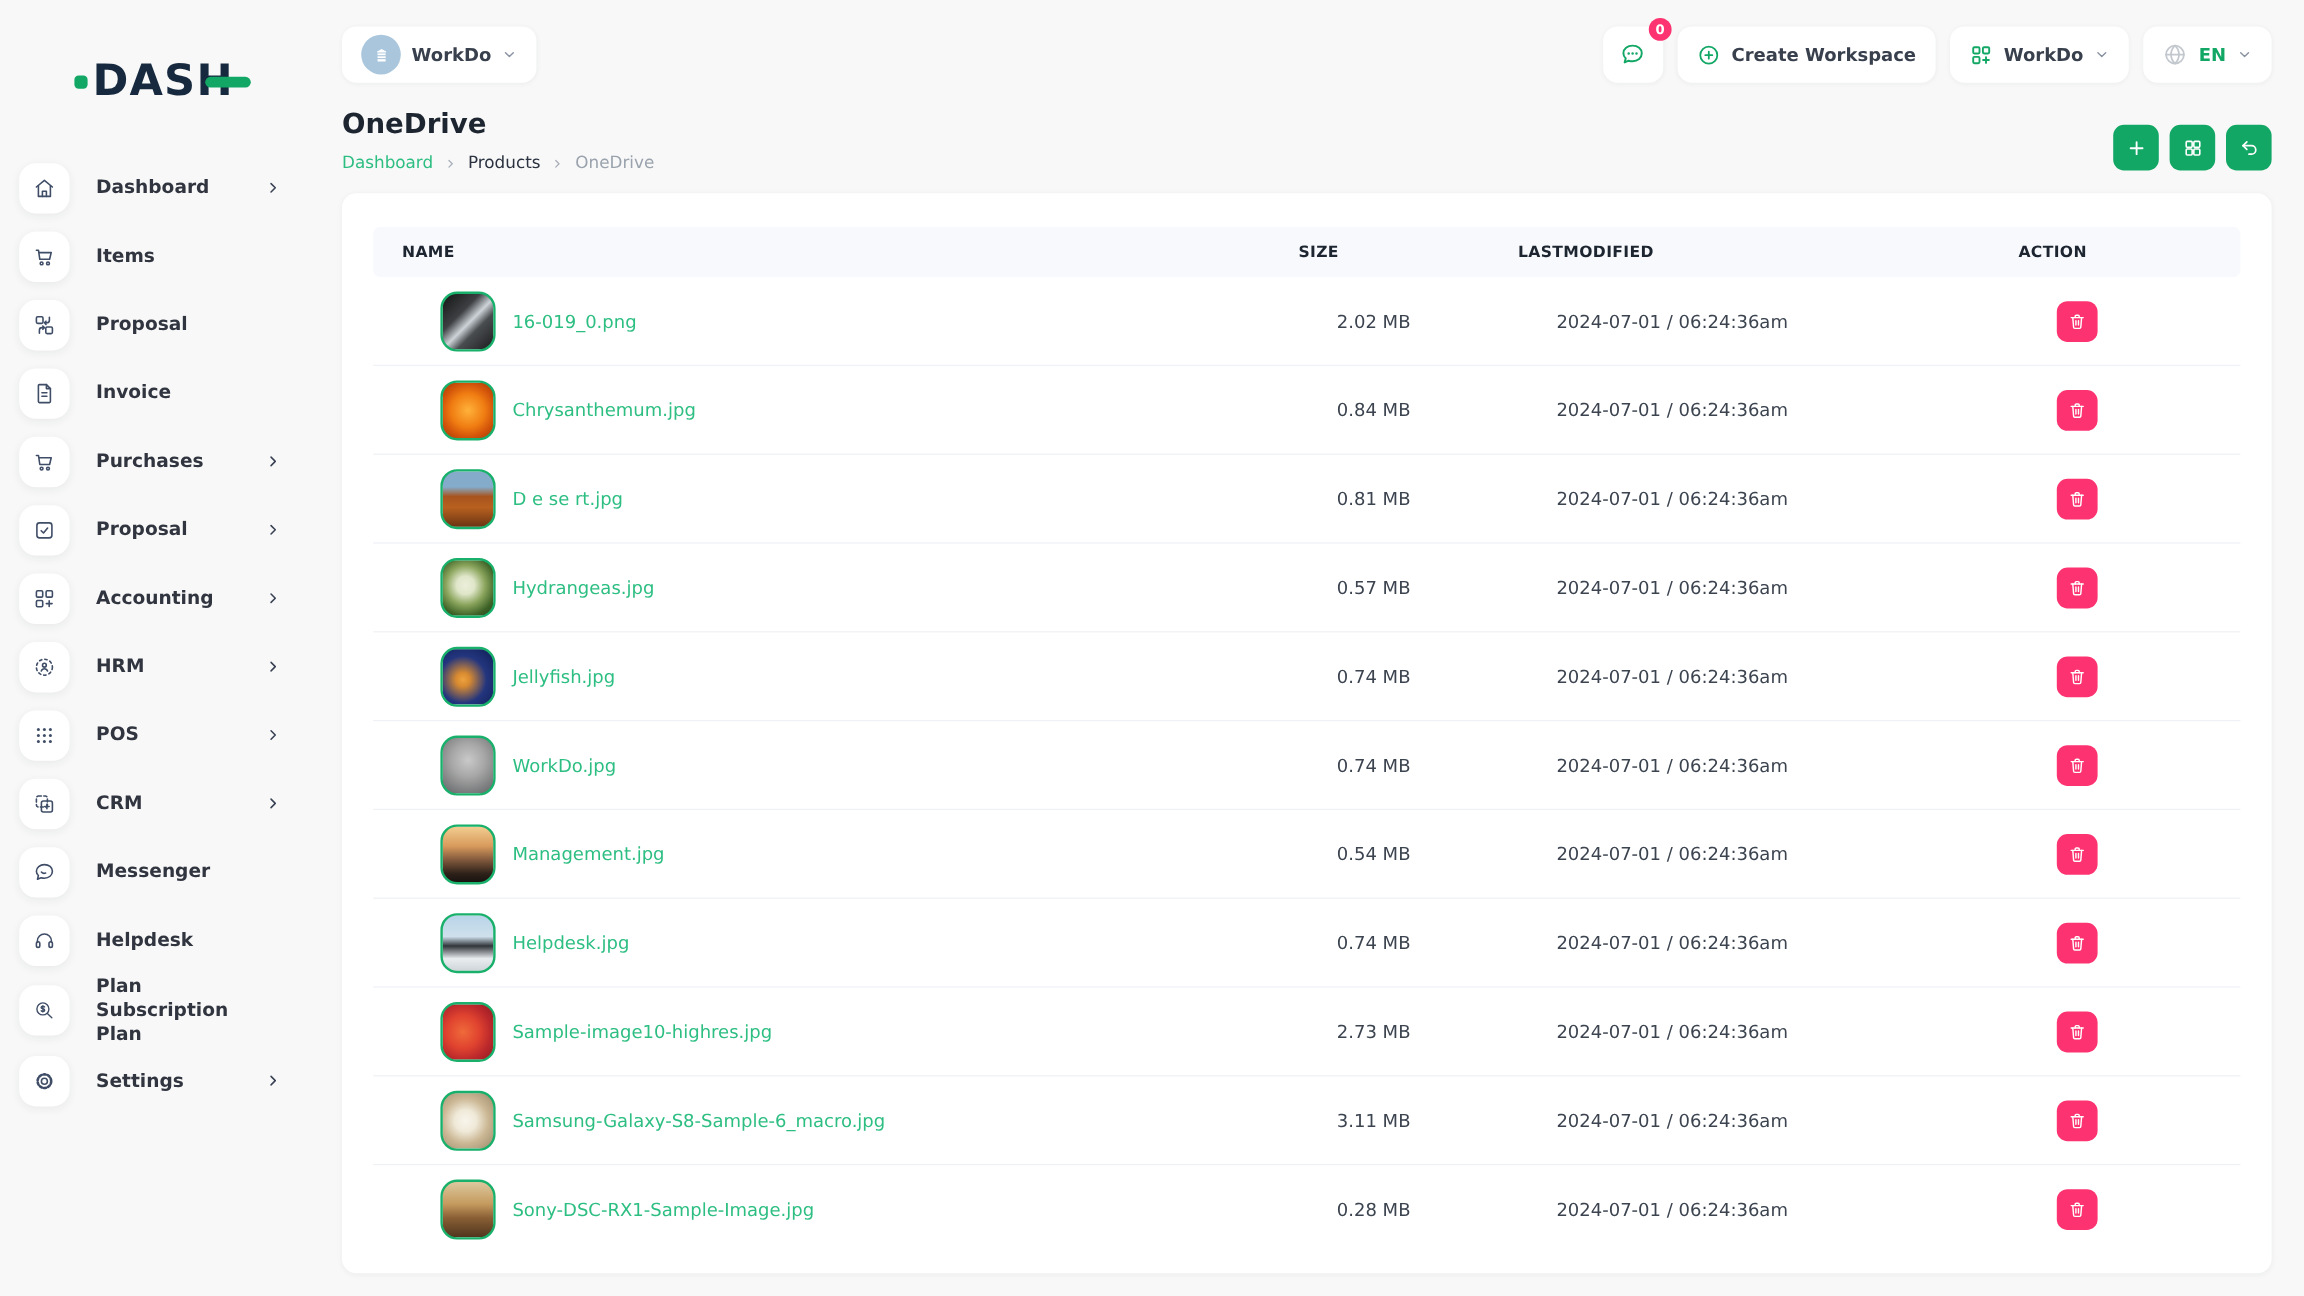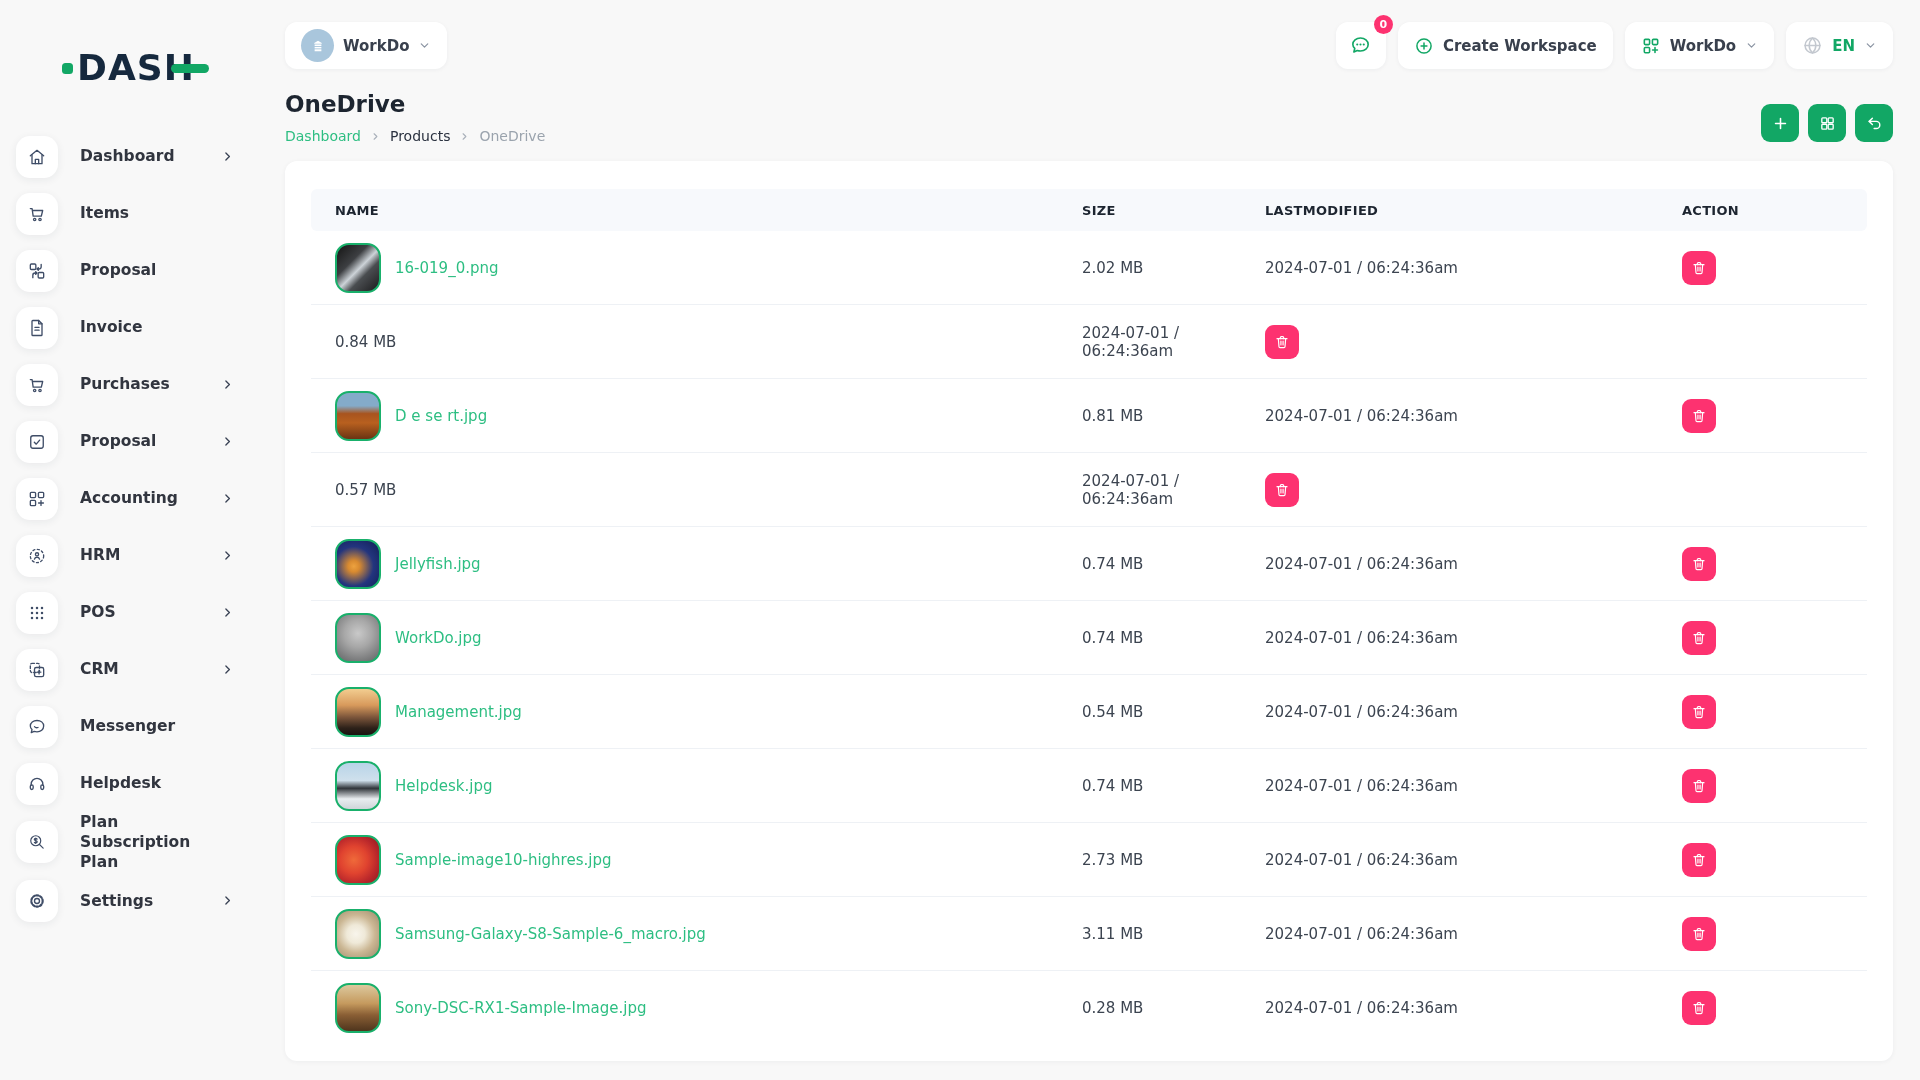--- a/index.html
+++ b/index.html
@@ -65,21 +65,21 @@
   .act-btn svg{width:17px;height:17px;}
   
   .card{margin-top:17px;background:#fff;border-radius:12px;box-shadow:0 1px 5px rgba(20,30,50,.05);
     padding:28px 26px 0;min-height:900px;}
   .thead{display:grid;grid-template-columns:747px 183px 417px 1fr;align-items:center;
     background:#f7f9fc;border-radius:6px;height:42px;padding-left:24px;}
   .th{font-size:13px;font-weight:700;color:#1d2530;letter-spacing:.3px;}
   .trow{display:grid;grid-template-columns:747px 183px 417px 1fr;align-items:center;
     height:74px;padding-left:24px;border-bottom:1px solid #eef1f5;}
   .trow:last-child{border-bottom:none;}
-  .cell{font-size:15px;color:#3c4450;}
+  .cell{font-size:15px;color:#3c4450;margin-left:32px;}
   .name-cell{display:flex;align-items:center;gap:14px;}
   .thumb{width:46px;height:50px;border-radius:14px;border:2px solid #19b06b;flex:0 0 46px;cursor:pointer;}
   .file-link{color:var(--link);cursor:pointer;text-decoration:none;font-size:15px;}
   .trash-btn{width:34px;height:34px;border:none;border-radius:9px;background:var(--danger);
     color:#fff;display:flex;align-items:center;justify-content:center;cursor:pointer;}
   .trash-btn svg{width:16px;height:16px;}
 </style>
 </head>
 <body>
 
@@ -425,20 +425,24 @@
                   <path d="M4.5 7h15"></path>
                   <path d="M9.5 7V5.4A1.4 1.4 0 0 1 10.9 4h2.2a1.4 1.4 0 0 1 1.4 1.4V7"></path>
                   <path d="m6.5 7 1 12.1a1.5 1.5 0 0 0 1.5 1.4h6a1.5 1.5 0 0 0 1.5-1.4l1-12.1"></path>
                   <path d="M10.4 10.8v5.6M13.6 10.8v5.6"></path>
                 </svg>
               </span>
             </button>
           </div>
         </div>
         <div class="trow">
+          <div class="cell name-cell">
+            <span class="thumb" style="background:radial-gradient(circle at 50% 50%,#ffb23a 0%,#f07d12 45%,#d4550a 70%,#a03a06 100%)"></span>
+            <a class="file-link">Chrysanthemum.jpg</a>
+          </div>
           <div class="cell">0.84 MB</div>
           <div class="cell">2024-07-01 / 06:24:36am</div>
           <div class="cell">
             <button class="trash-btn">
               <span>
                 <svg viewBox="0 0 24 24" fill="none" stroke="currentColor" stroke-width="1.8" stroke-linecap="round" stroke-linejoin="round">
                   <path d="M4.5 7h15"></path>
                   <path d="M9.5 7V5.4A1.4 1.4 0 0 1 10.9 4h2.2a1.4 1.4 0 0 1 1.4 1.4V7"></path>
                   <path d="m6.5 7 1 12.1a1.5 1.5 0 0 0 1.5 1.4h6a1.5 1.5 0 0 0 1.5-1.4l1-12.1"></path>
                   <path d="M10.4 10.8v5.6M13.6 10.8v5.6"></path>
@@ -461,20 +465,24 @@
                   <path d="M4.5 7h15"></path>
                   <path d="M9.5 7V5.4A1.4 1.4 0 0 1 10.9 4h2.2a1.4 1.4 0 0 1 1.4 1.4V7"></path>
                   <path d="m6.5 7 1 12.1a1.5 1.5 0 0 0 1.5 1.4h6a1.5 1.5 0 0 0 1.5-1.4l1-12.1"></path>
                   <path d="M10.4 10.8v5.6M13.6 10.8v5.6"></path>
                 </svg>
               </span>
             </button>
           </div>
         </div>
         <div class="trow">
+          <div class="cell name-cell">
+            <span class="thumb" style="background:radial-gradient(circle at 45% 45%,#ecefdb 0%,#dfe6c9 22%,#8aa45c 48%,#3d6227 75%,#27421a 100%)"></span>
+            <a class="file-link">Hydrangeas.jpg</a>
+          </div>
           <div class="cell">0.57 MB</div>
           <div class="cell">2024-07-01 / 06:24:36am</div>
           <div class="cell">
             <button class="trash-btn">
               <span>
                 <svg viewBox="0 0 24 24" fill="none" stroke="currentColor" stroke-width="1.8" stroke-linecap="round" stroke-linejoin="round">
                   <path d="M4.5 7h15"></path>
                   <path d="M9.5 7V5.4A1.4 1.4 0 0 1 10.9 4h2.2a1.4 1.4 0 0 1 1.4 1.4V7"></path>
                   <path d="m6.5 7 1 12.1a1.5 1.5 0 0 0 1.5 1.4h6a1.5 1.5 0 0 0 1.5-1.4l1-12.1"></path>
                   <path d="M10.4 10.8v5.6M13.6 10.8v5.6"></path>

